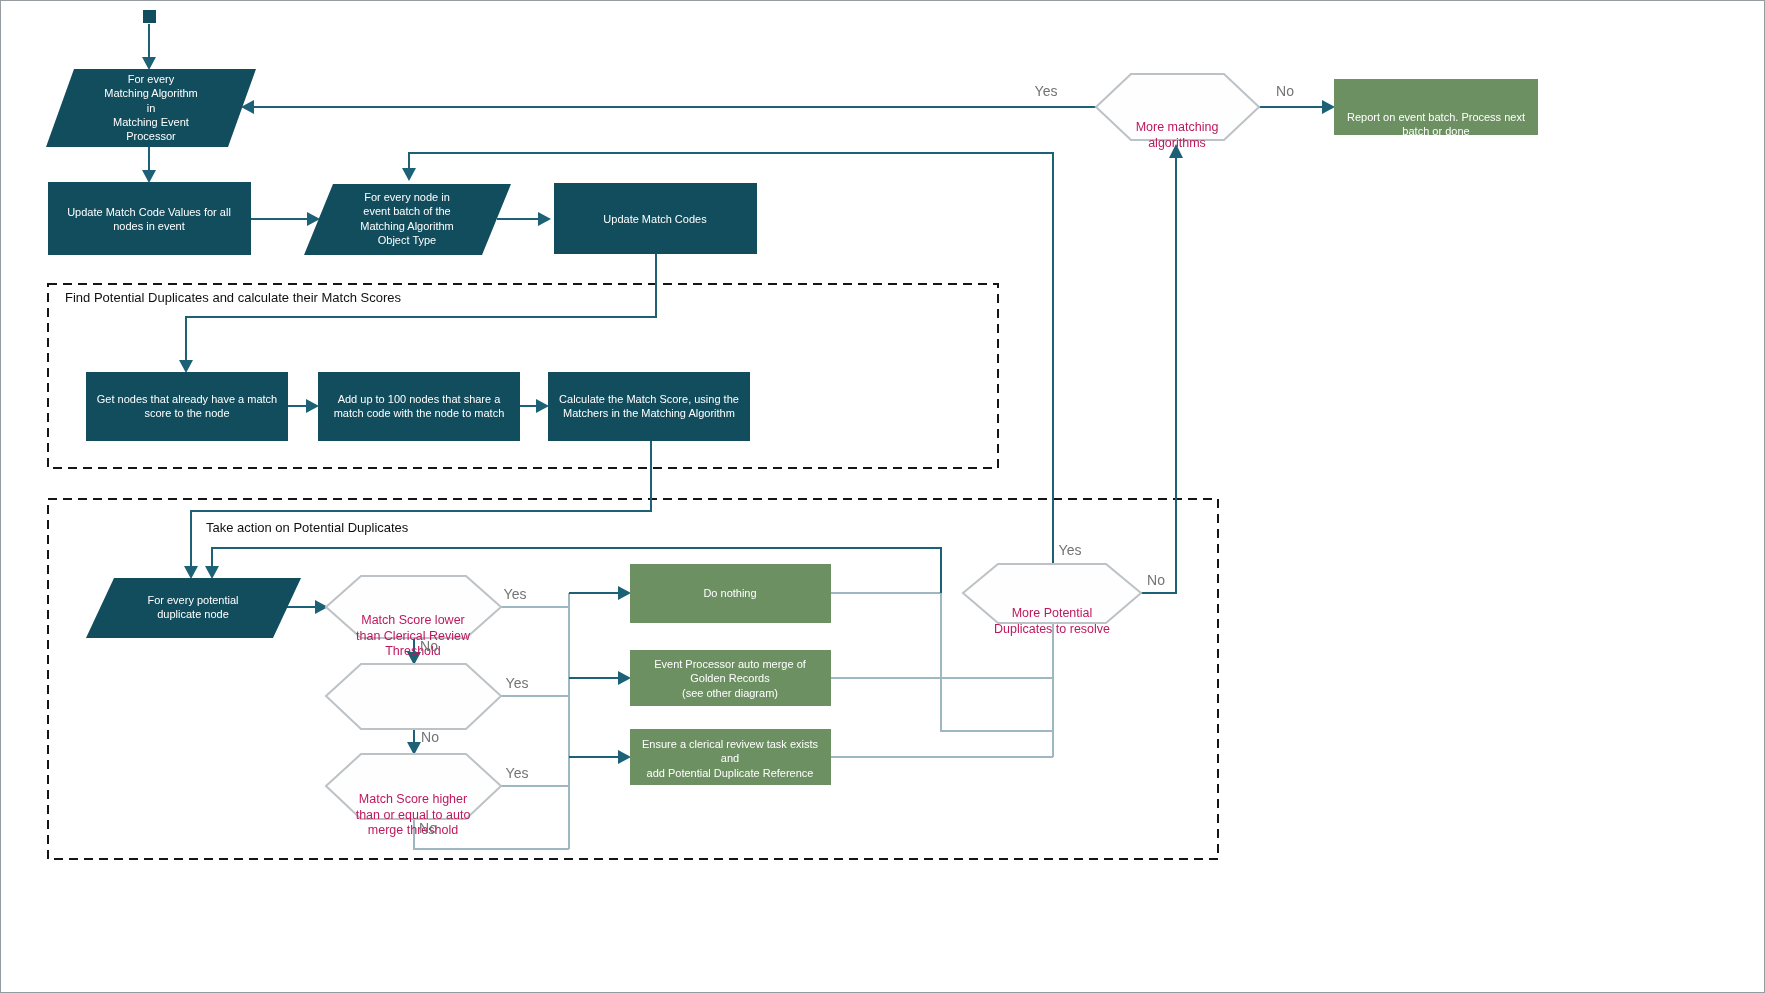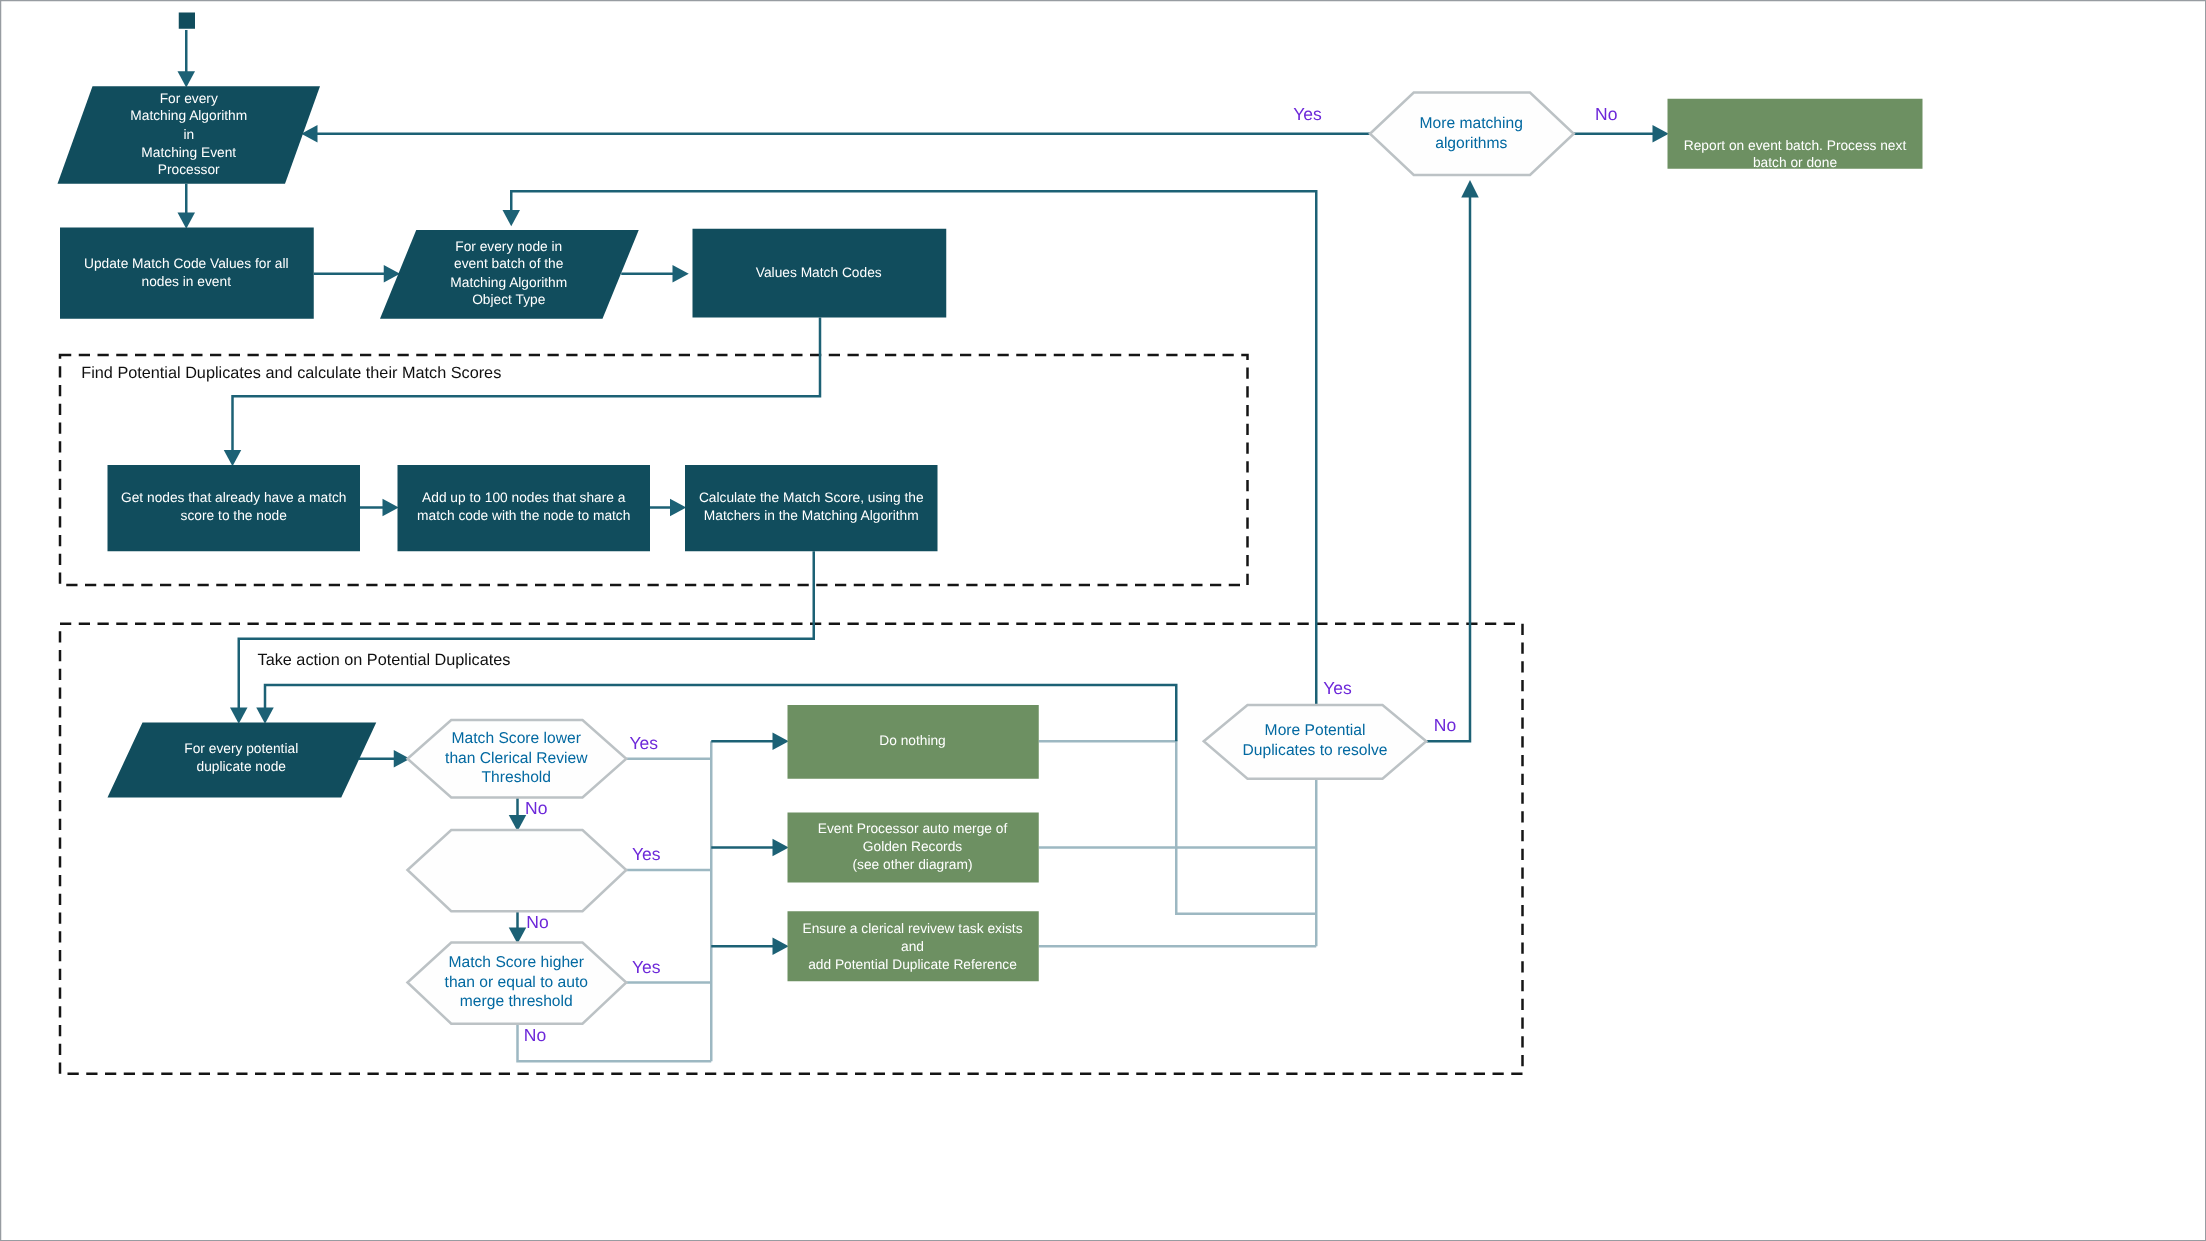--- a/index.html
+++ b/index.html
@@ -14,24 +14,24 @@
   .arrow{fill:var(--line);stroke:none;}
   .hexshape{fill:#fefefe;stroke:var(--hexBorder);stroke-width:2;}
   .tealbox{fill:var(--teal);}
   .greenbox{fill:var(--green);}
   .dashedbox{fill:none;stroke:#151515;stroke-width:2;stroke-dasharray:9 6;}
   .node-text{
     position:absolute;transform:translate(-50%,-50%);
     white-space:pre-line;text-align:center;width:max-content;
     font-size:11px;line-height:1.3;color:#fff;
   }
-  .hex-text{color:#0369a1;font-size:12.5px;line-height:1.25;}
+  .hex-text{color:#be185d;font-size:12.5px;line-height:1.25;margin-top:29px;}
   .edge-label{
     position:absolute;transform:translate(-50%,-50%);
-    font-size:14px;color:#6d28d9;white-space:nowrap;
+    font-size:14px;color:#737373;white-space:nowrap;
   }
   .sec-title{position:absolute;font-size:13px;color:#101010;white-space:nowrap;}
 </style>
 </head>
 <body>
 
 <div class="canvas">
 
   <svg width="1763" height="991" viewBox="0 0 1763 991">
 
@@ -115,21 +115,21 @@
 Matching Algorithm
 in
 Matching Event
 Processor</div>
   <div class="node-text" style="left:148px;top:218px;">Update Match Code Values for all
 nodes in event</div>
   <div class="node-text" style="left:406px;top:218px;">For every node in
 event batch of the
 Matching Algorithm
 Object Type</div>
-  <div class="node-text" style="left:654px;top:218px;">Values Match Codes</div>
+  <div class="node-text" style="left:654px;top:218px;">Update Match Codes</div>
   <div class="node-text" style="left:186px;top:405px;">Get nodes that already have a match
 score to the node</div>
   <div class="node-text" style="left:418px;top:405px;">Add up to 100 nodes that share a
 match code with the node to match</div>
   <div class="node-text" style="left:648px;top:405px;">Calculate the Match Score, using the
 Matchers in the Matching Algorithm</div>
   <div class="node-text" style="left:192px;top:606px;">For every potential
 duplicate node</div>
   <div class="node-text hex-text" style="left:412px;top:606px;">Match Score lower
 than Clerical Review

